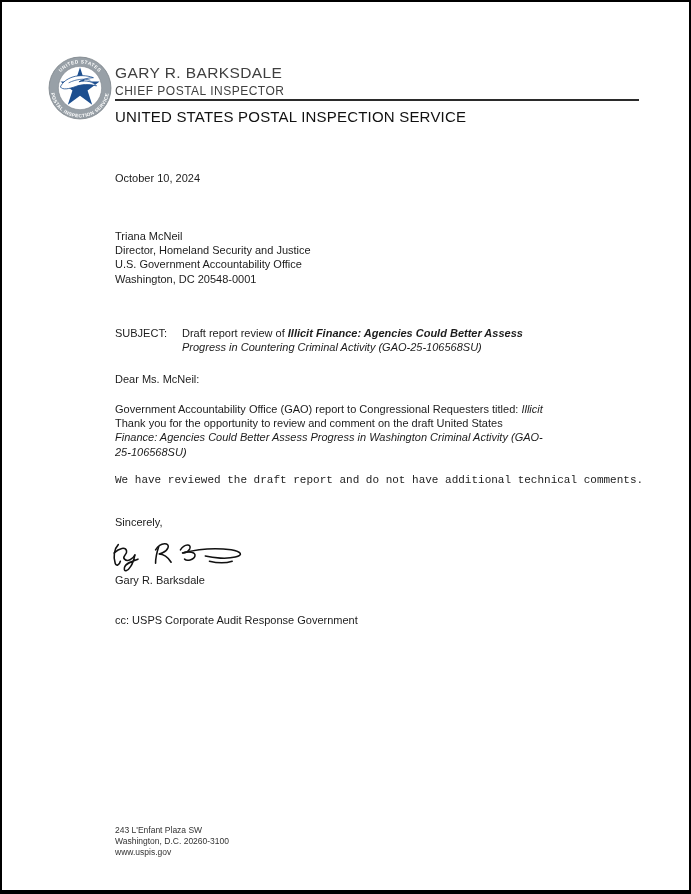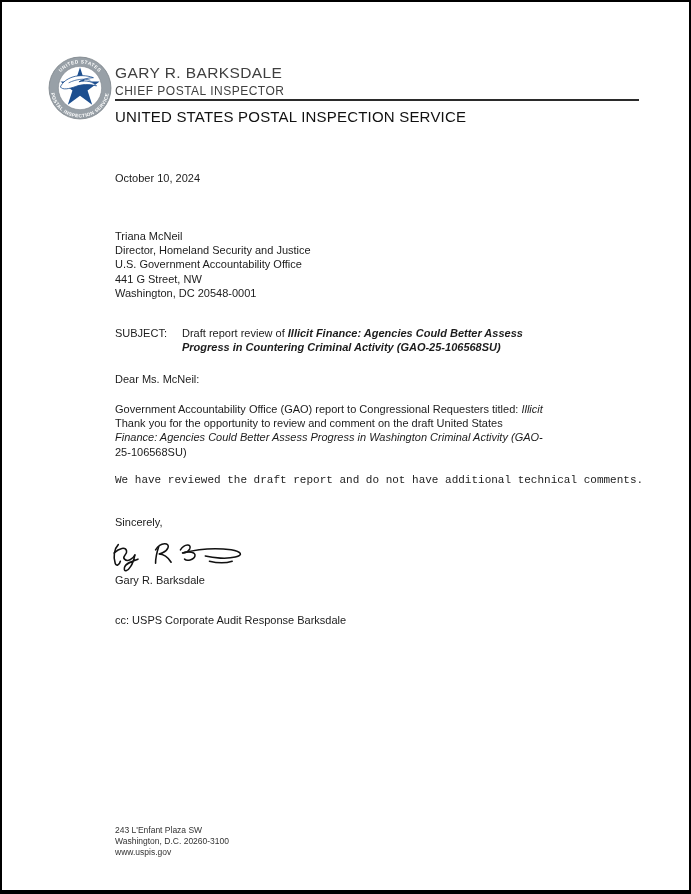--- a/index.html
+++ b/index.html
@@ -66,59 +66,58 @@
   <div class="abs hdr-title">CHIEF POSTAL INSPECTOR</div>
   <div class="abs hdr-rule"></div>
   <div class="abs hdr-org">UNITED STATES POSTAL INSPECTION SERVICE</div>
 
   <div class="abs bodytext date">October 10, 2024</div>
 
   <div class="abs bodytext recipient">
       <div>Triana McNeil</div>
       <div>Director, Homeland Security and Justice</div>
       <div>U.S. Government Accountability Office</div>
-      <div>441 G Street, NW</div>
       <div>Washington, DC 20548-0001</div>
     </div>
 
   <div class="abs bodytext subject">
     <div class="subject-label">SUBJECT:</div>
     <div class="subject-lines">
         <div><span>Draft report review of </span><span style="font-style: italic; font-weight: bold;">Illicit Finance: Agencies Could Better Assess</span></div>
-        <div><span style="font-style: italic; font-weight: bold;">Progress in Countering Criminal Activity (GAO-25-106568SU)</span></div>
+        <div><span style="font-style: italic; font-weight: normal;">Progress in Countering Criminal Activity (GAO-25-106568SU)</span></div>
       </div>
   </div>
 
   <div class="abs bodytext salutation">Dear Ms. McNeil:</div>
 
   <div class="abs bodytext para1">
       <div><span>Government Accountability Office (GAO) report to Congressional Requesters titled: </span><span style="font-style: italic;">Illicit</span></div>
       <div><span>Thank you for the opportunity to review and comment on the draft United States</span></div>
       <div><span style="font-style: italic;">Finance: Agencies Could Better Assess Progress in Washington Criminal Activity (GAO-</span></div>
-      <div><span style=" margin-top: 33px;">25-106568SU)</span></div>
+      <div><span style="font-style: italic; margin-top: 33px;">25-106568SU)</span></div>
     </div>
 
   <div class="abs bodytext para2">We have reviewed the draft report and do not have additional technical comments.</div>
 
   <div class="abs bodytext closing">Sincerely,</div>
 
   <svg class="abs signature" viewBox="0 0 140 40" fill="none" stroke="#111" stroke-width="1.5" stroke-linecap="round">
     <path d="M8,10 C4,14 3,22 5,28 C6,31 9,30 10,26"></path>
     <path d="M4,18 C9,13 15,12 16,16 C17,20 11,21 14,24 C17,27 22,24 24,20"></path>
     <path d="M24,20 C23,25 22,28 20,31 C17,36 13,37 14,32 C15,28 21,26 27,24"></path>
     <path d="M47,12 C45,18 44,24 44,28"></path>
     <path d="M44,15 C49,7 58,8 56,13 C54,18 47,19 47,19 C52,19 56,22 59,27"></path>
     <path d="M68,15 C72,9 79,9 77,14 C75,18 70,18 70,18 C76,16 83,17 82,21 C81,25 74,26 72,24"></path>
     <path d="M70,18 C86,14 103,13 117,15 C127,17 129,20 121,22 C113,24 100,23 92,21"></path>
     <path d="M96,26 C104,28 112,28 118,26"></path>
   </svg>
 
   <div class="abs bodytext signer">Gary R. Barksdale</div>
 
-  <div class="abs bodytext ccline">cc: USPS Corporate Audit Response Barksdale</div>
+  <div class="abs bodytext ccline">cc: USPS Corporate Audit Response Government</div>
 
   <div class="abs footer">
     <div>243 L'Enfant Plaza SW</div>
     <div>Washington, D.C. 20260-3100</div>
     <div>www.uspis.gov</div>
   </div>
 
 </div>
 
 </body></html>

